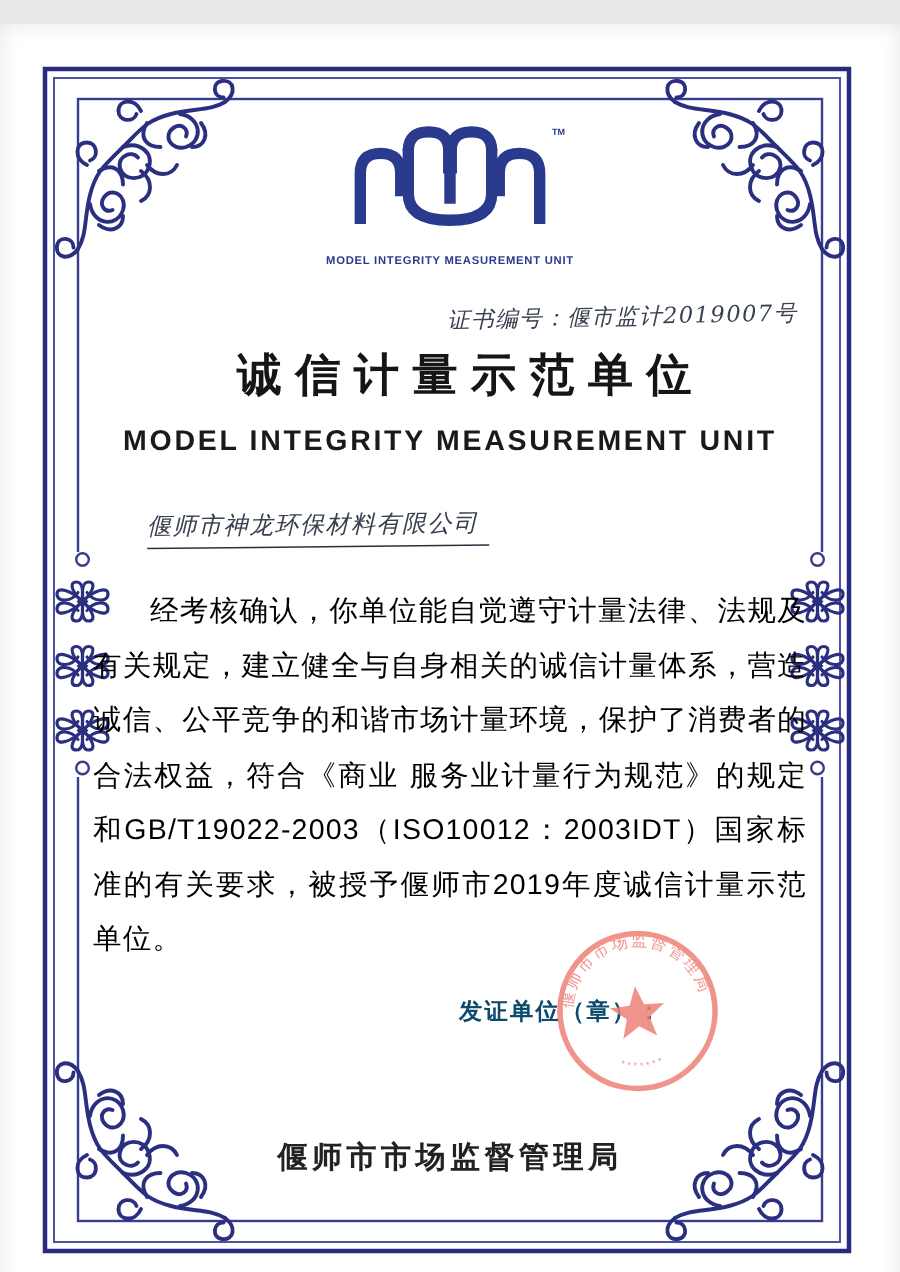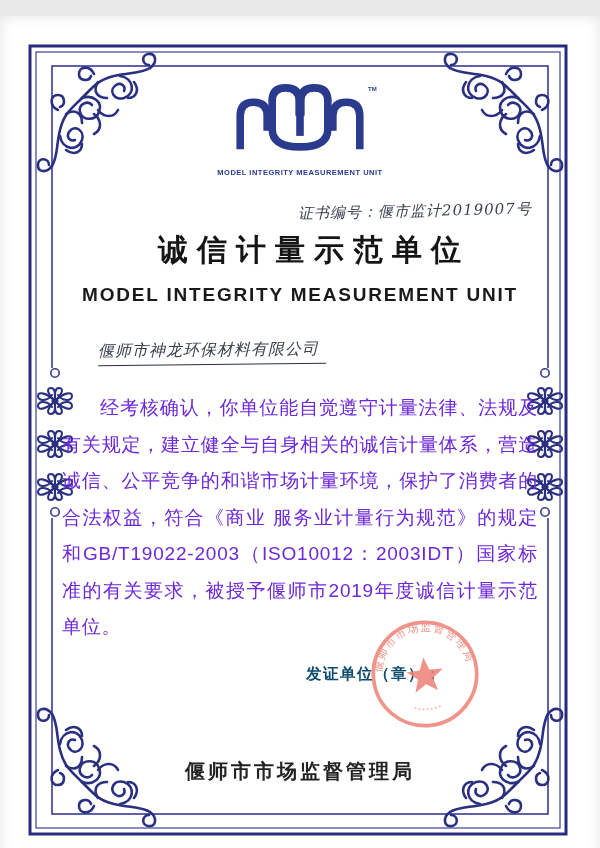--- a/index.html
+++ b/index.html
@@ -33,21 +33,21 @@
   }
   .company{
     left:98px;top:324px;width:228px;
     border-bottom:1.6px solid #2b3040;padding-bottom:3px;
     font-family:"DejaVu Serif", serif;font-style:italic;
     font-size:16px;color:#39404f;letter-spacing:1px;white-space:nowrap;
     transform:rotate(-0.6deg);
   }
   .body-text{
     left:62px;top:374px;width:476px;
-    font-size:19px;line-height:36.5px;color:#6d28d9;
+    font-size:19px;line-height:36.5px;color:#000000;
     text-align:justify;text-indent:2em;letter-spacing:.8px;
   }
   .issuer-label{
     left:306px;top:648px;font-size:15.5px;font-weight:600;
     color:#0c4a6e;letter-spacing:1.5px;white-space:nowrap;
   }
   .seal{left:363px;top:596px;width:124px;height:124px;transform:rotate(-6deg);}
   .authority{
     left:0;top:742px;width:600px;text-align:center;
     font-size:20px;font-weight:bold;color:#222222;letter-spacing:3px;

